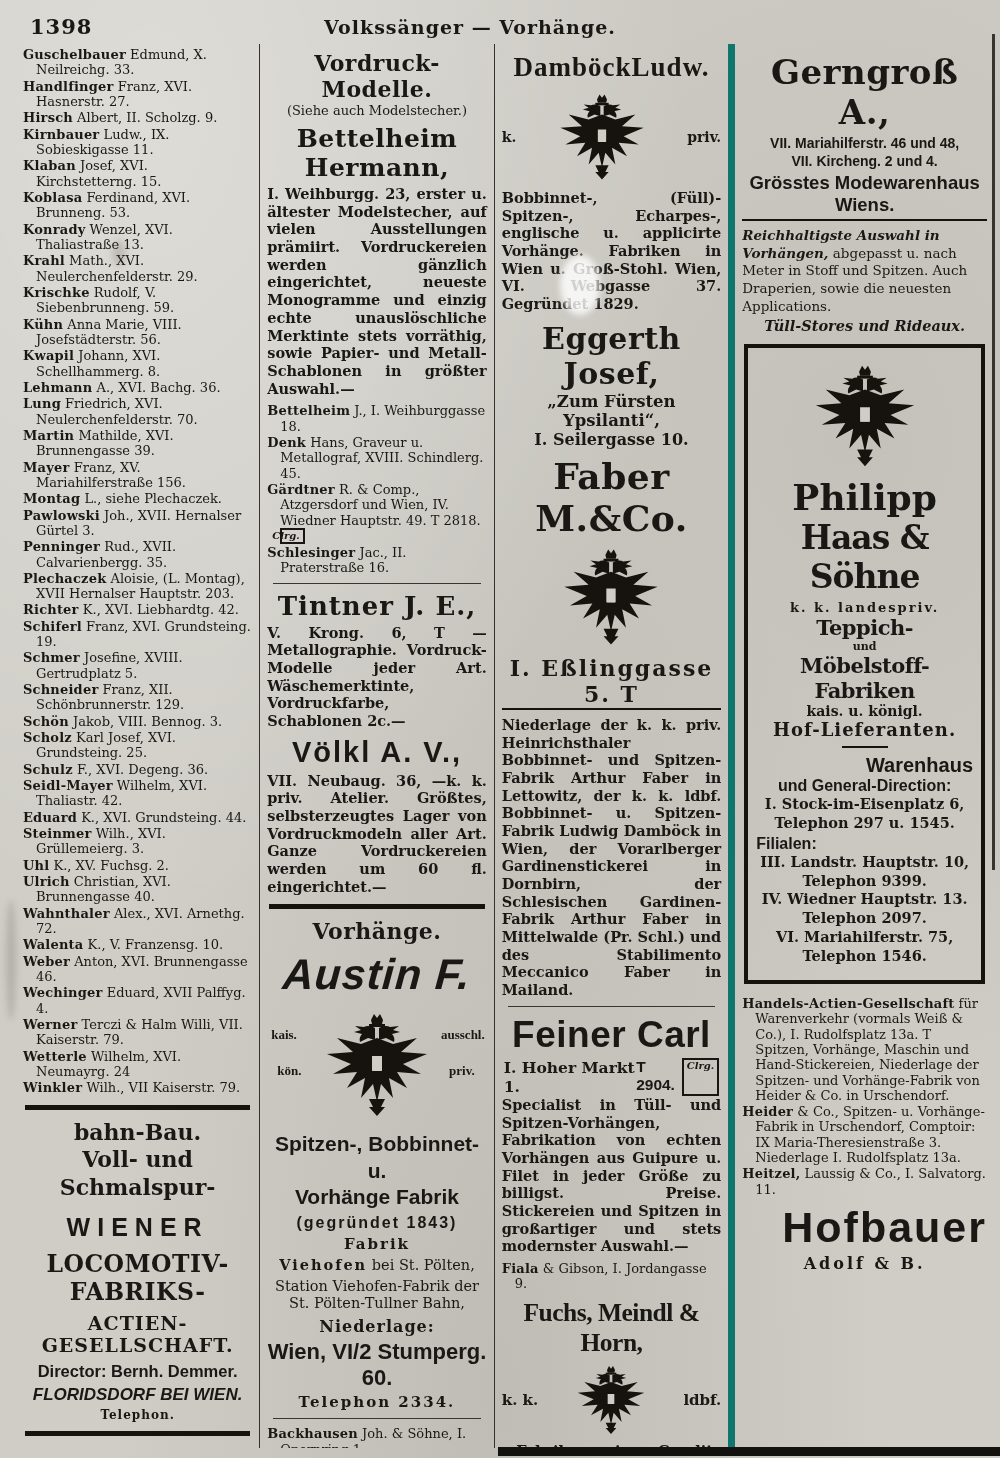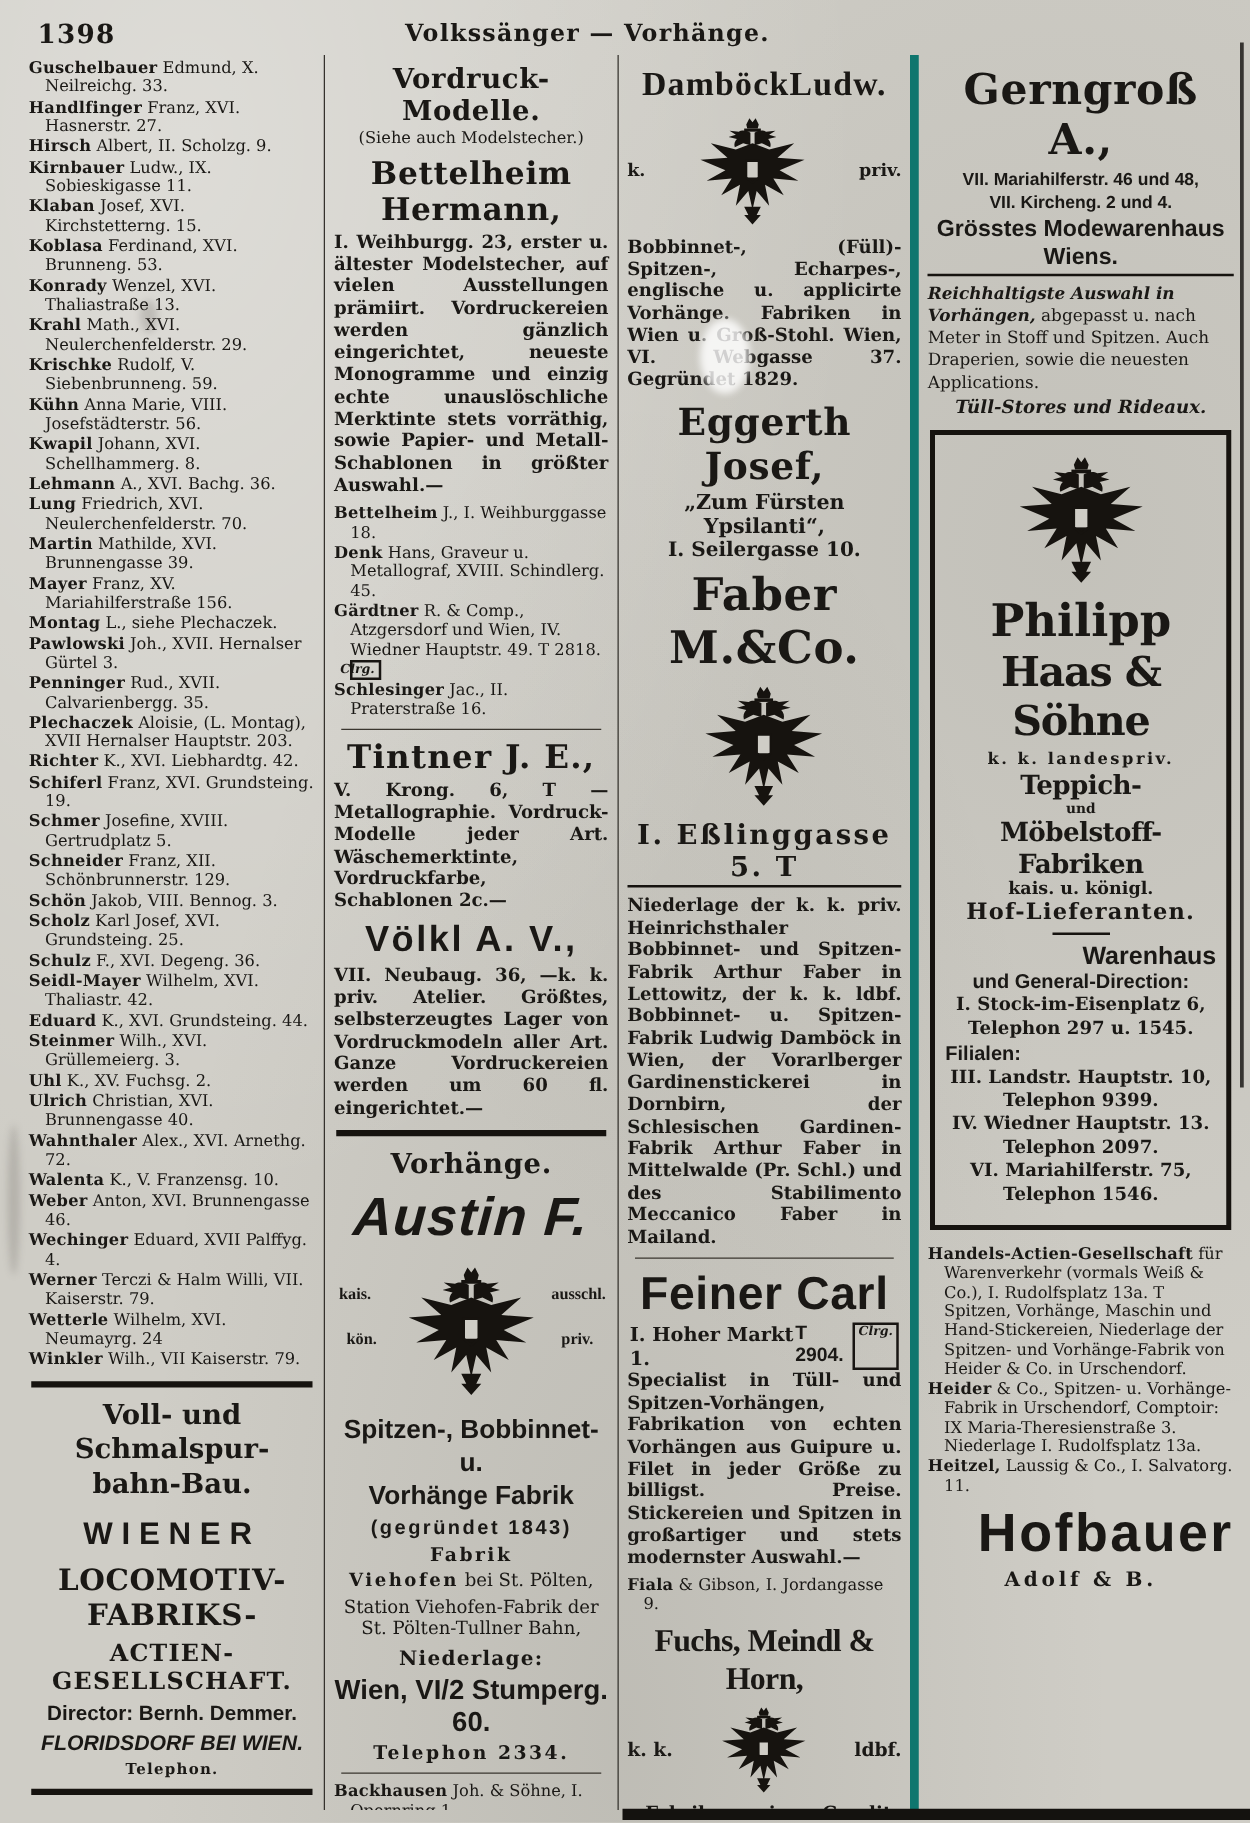--- a/index.html
+++ b/index.html
@@ -218,22 +218,22 @@
 
         <div class="entry"><span class="nm">Wetterle</span> <span>Wilhelm, XVI. Neumayrg. 24</span></div>
 
         <div class="entry"><span class="nm">Winkler</span> <span>Wilh., VII Kaiserstr. 79.</span></div>
       </div>
 
     <div class="hbar"></div>
 
     <div class="ad">
       <div class="rail-title">
+        <div>bahn-Bau.</div>
         <div>Voll- und Schmalspur-</div>
-        <div>bahn-Bau.</div>
       </div>
       <div class="wiener">WIENER</div>
       <div class="loco">LOCOMOTIV-FABRIKS-</div>
       <div class="actien">ACTIEN-GESELLSCHAFT.</div>
       <div class="director">Director: Bernh. Demmer.</div>
       <div class="florids">FLORIDSDORF BEI WIEN.</div>
       <div class="telephon-sm">Telephon.</div>
     </div>
 
     <div class="hbar"></div>

